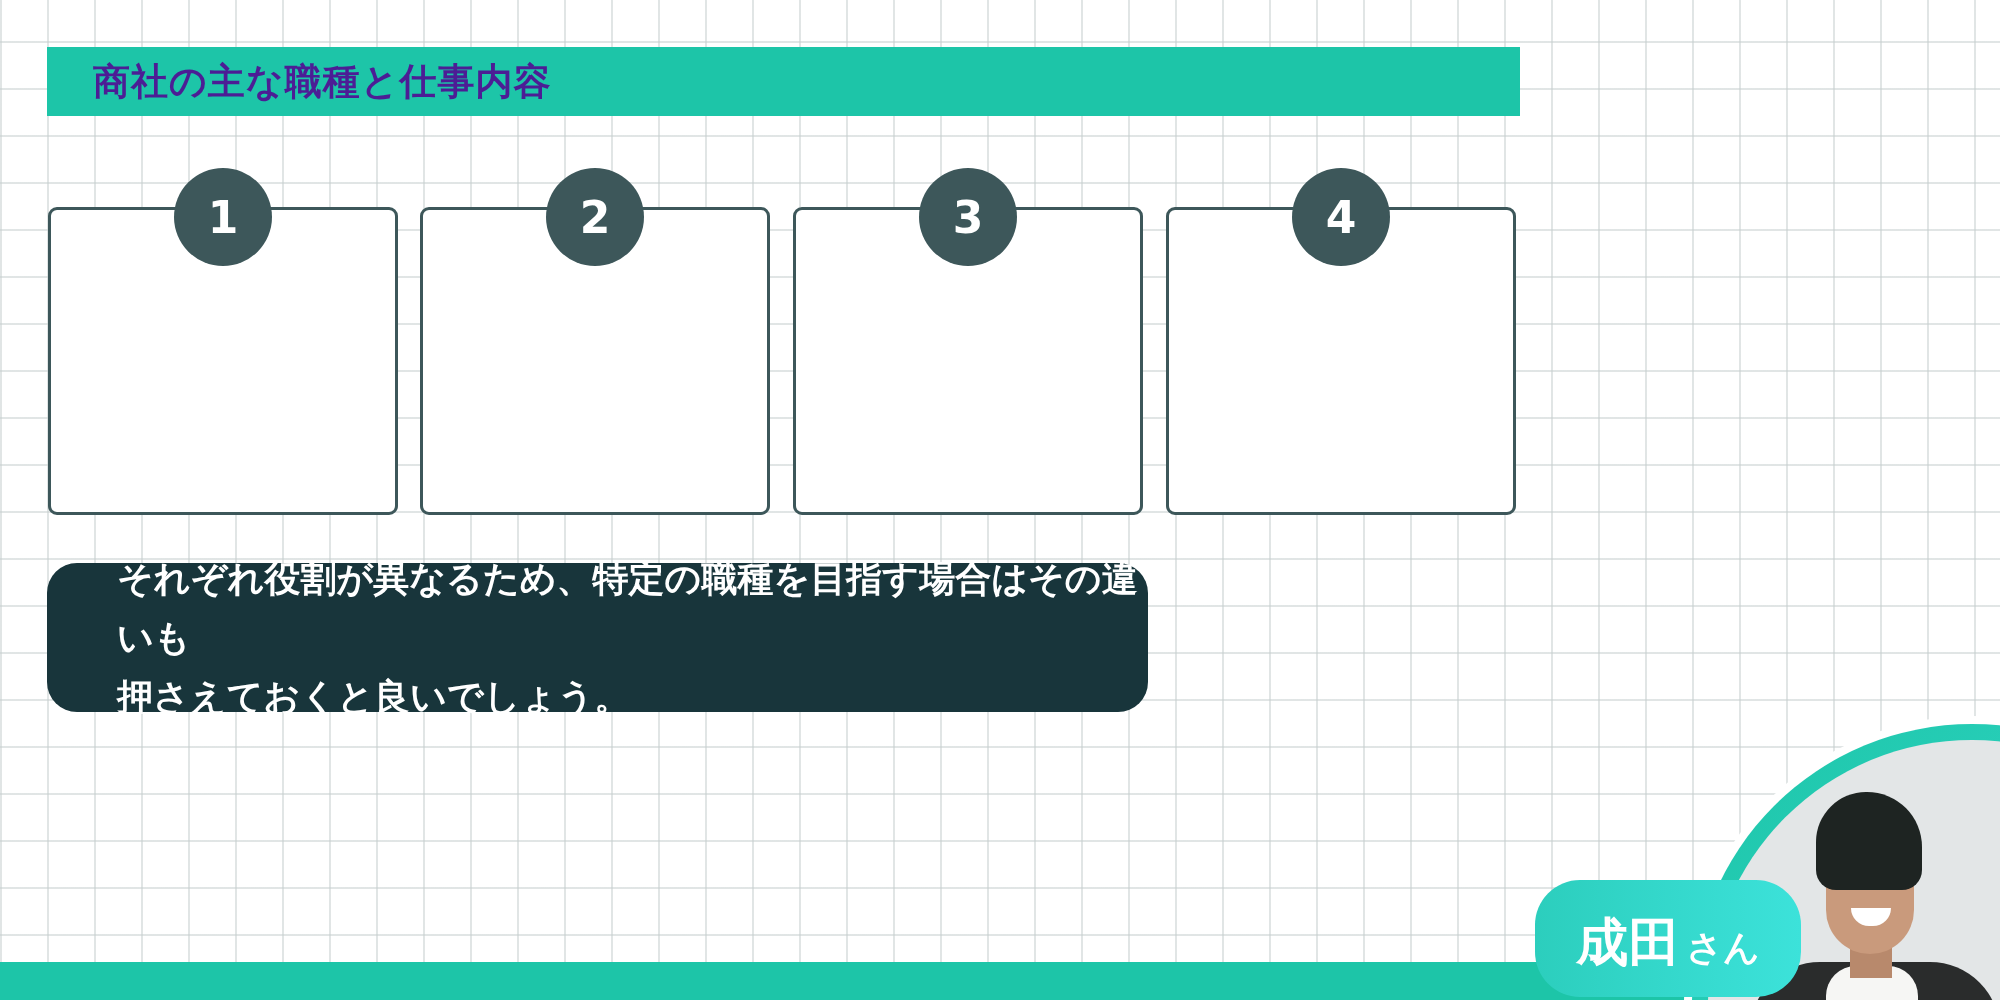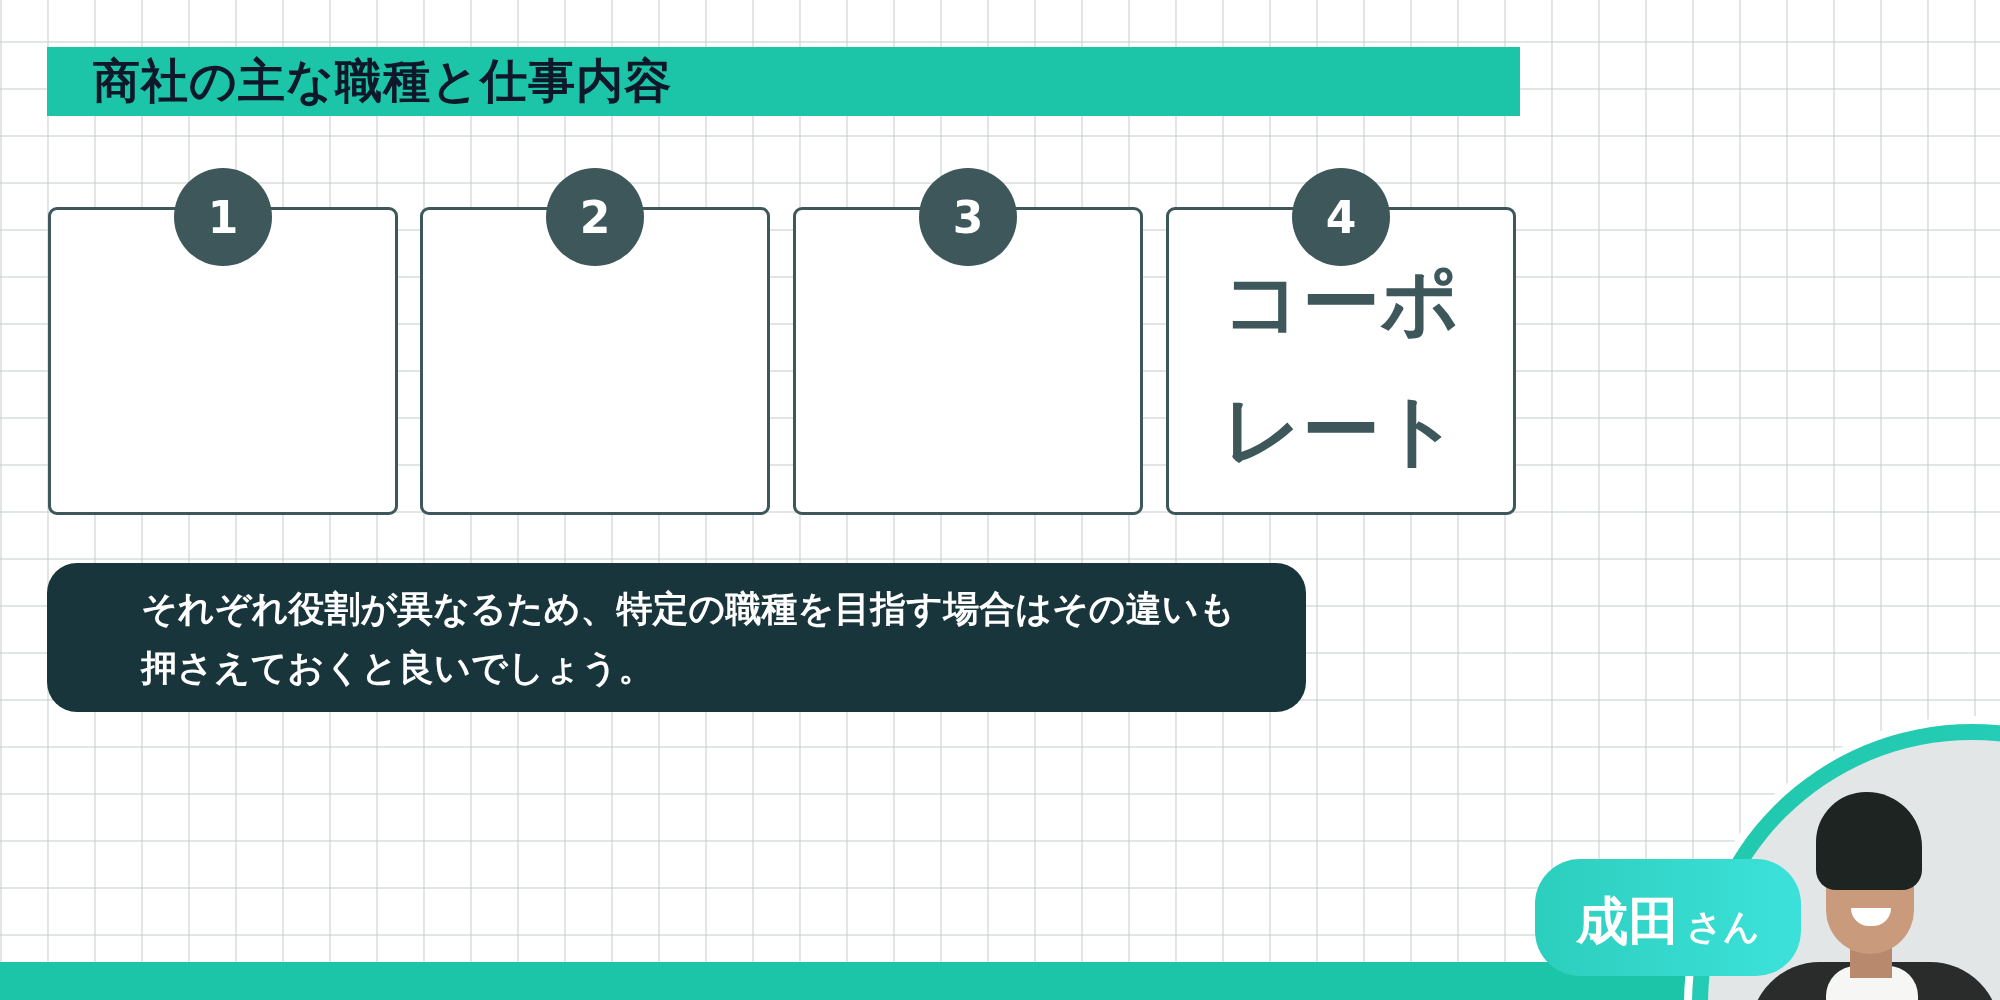--- a/index.html
+++ b/index.html
@@ -12,41 +12,41 @@
     background-size:47px 47px;
     background-position:0 -6px;
     font-family:"DejaVu Sans", "Liberation Sans", sans-serif;
   }
   .title-bar {
     position:absolute; left:47px; top:47px; width:1473px; height:69px;
     background:#1DC5A8;
     display:flex; align-items:center;
   }
   .title-bar span {
-    color:#0f172a; font-weight:bold; font-size:47px; margin-left:46px; letter-spacing:1px;
+    color:#4c1d95; font-weight:bold; font-size:37px; margin-left:46px; letter-spacing:1px;
   }
   .card {
     position:absolute; top:207px; width:344px; height:302px;
     border:3px solid #3D575A; border-radius:9px; background:#fff;
     display:flex; align-items:center; justify-content:center; box-sizing:content-box;
   }
   .card .num {
     position:absolute; top:-42px; left:50%; transform:translateX(-50%);
     width:98px; height:98px; border-radius:50%; background:#3D575A;
     color:#fff; font-weight:bold; font-size:44px;
     display:flex; align-items:center; justify-content:center;
   }
   .card .label {
     color:#3D575A; font-weight:bold; font-size:78px; line-height:128px; text-align:center;
     white-space:pre-line; margin-top:10px;
   }
   .callout {
-    position:absolute; left:47px; top:563px; width:1235px; height:149px;
+    position:absolute; left:47px; top:563px; width:1101px; height:149px;
     background:#18353B; border-radius:30px;
-    display:flex; align-items:center;padding-left:24px;
+    display:flex; align-items:center;
   }
   .callout p {
     margin:0 0 0 70px; color:#fff; font-weight:bold; font-size:36px; line-height:59px;
     white-space:pre-line;
   }
   .bottom-strip {
     position:absolute; left:0; top:962px; width:2000px; height:38px; background:#1DC5A8;
   }
   .avatar-ring {
     position:absolute; left:1692px; top:724px; width:560px; height:560px; border-radius:50%;
@@ -60,21 +60,21 @@
     position:absolute; left:1684px; top:716px; width:576px; height:576px; border-radius:50%;
     background:#fff;
   }
   .person-hair { position:absolute; left:108px; top:52px; width:106px; height:98px; background:#1E2422; border-radius:50px 55px 20px 20px; }
   .person-face { position:absolute; left:118px; top:90px; width:88px; height:124px; background:#C99A7C; border-radius:40px 40px 48px 48px; }
   .person-smile { position:absolute; left:143px; top:168px; width:40px; height:18px; background:#fff; border-radius:0 0 20px 20px; }
   .person-neck { position:absolute; left:142px; top:204px; width:42px; height:34px; background:#B8896C; }
   .person-jacket { position:absolute; left:42px; top:222px; width:250px; height:320px; background:#2A2C2C; border-radius:70px 70px 0 0; }
   .person-shirt { position:absolute; left:118px; top:226px; width:92px; height:300px; background:#F6F6F4; border-radius:30px 30px 0 0; }
   .name-pill {
-    position:absolute; left:1535px; top:859px; width:266px; height:117px; border-radius:45px;
+    position:absolute; left:1535px; top:880px; width:266px; height:117px; border-radius:45px;
     background:linear-gradient(90deg,#2CCEBD,#3CE2DA);
     display:flex; align-items:baseline; justify-content:center; padding-top:28px; box-sizing:border-box;
   }
   .name-pill .name { color:#fff; font-weight:bold; font-size:52px; }
   .name-pill .suffix { color:#fff; font-weight:bold; font-size:36px; margin-left:6px; }
 </style>
 </head>
 <body>
 
 <div class="title-bar">
@@ -85,22 +85,20 @@
   <div class="num">1</div>
 </div>
 <div class="card" style="left:420px;">
   <div class="num">2</div>
 </div>
 <div class="card" style="left:793px;">
   <div class="num">3</div>
 </div>
 <div class="card" style="left:1166px;">
   <div class="num">4</div>
-  <div class="label">コーポ
-レート</div>
 </div>
 
 <div class="callout">
   <p>それぞれ役割が異なるため、特定の職種を目指す場合はその違いも
 押さえておくと良いでしょう。</p>
 </div>
 
 <div class="bottom-strip"></div>
 
 <div class="avatar-white-arc"></div>

